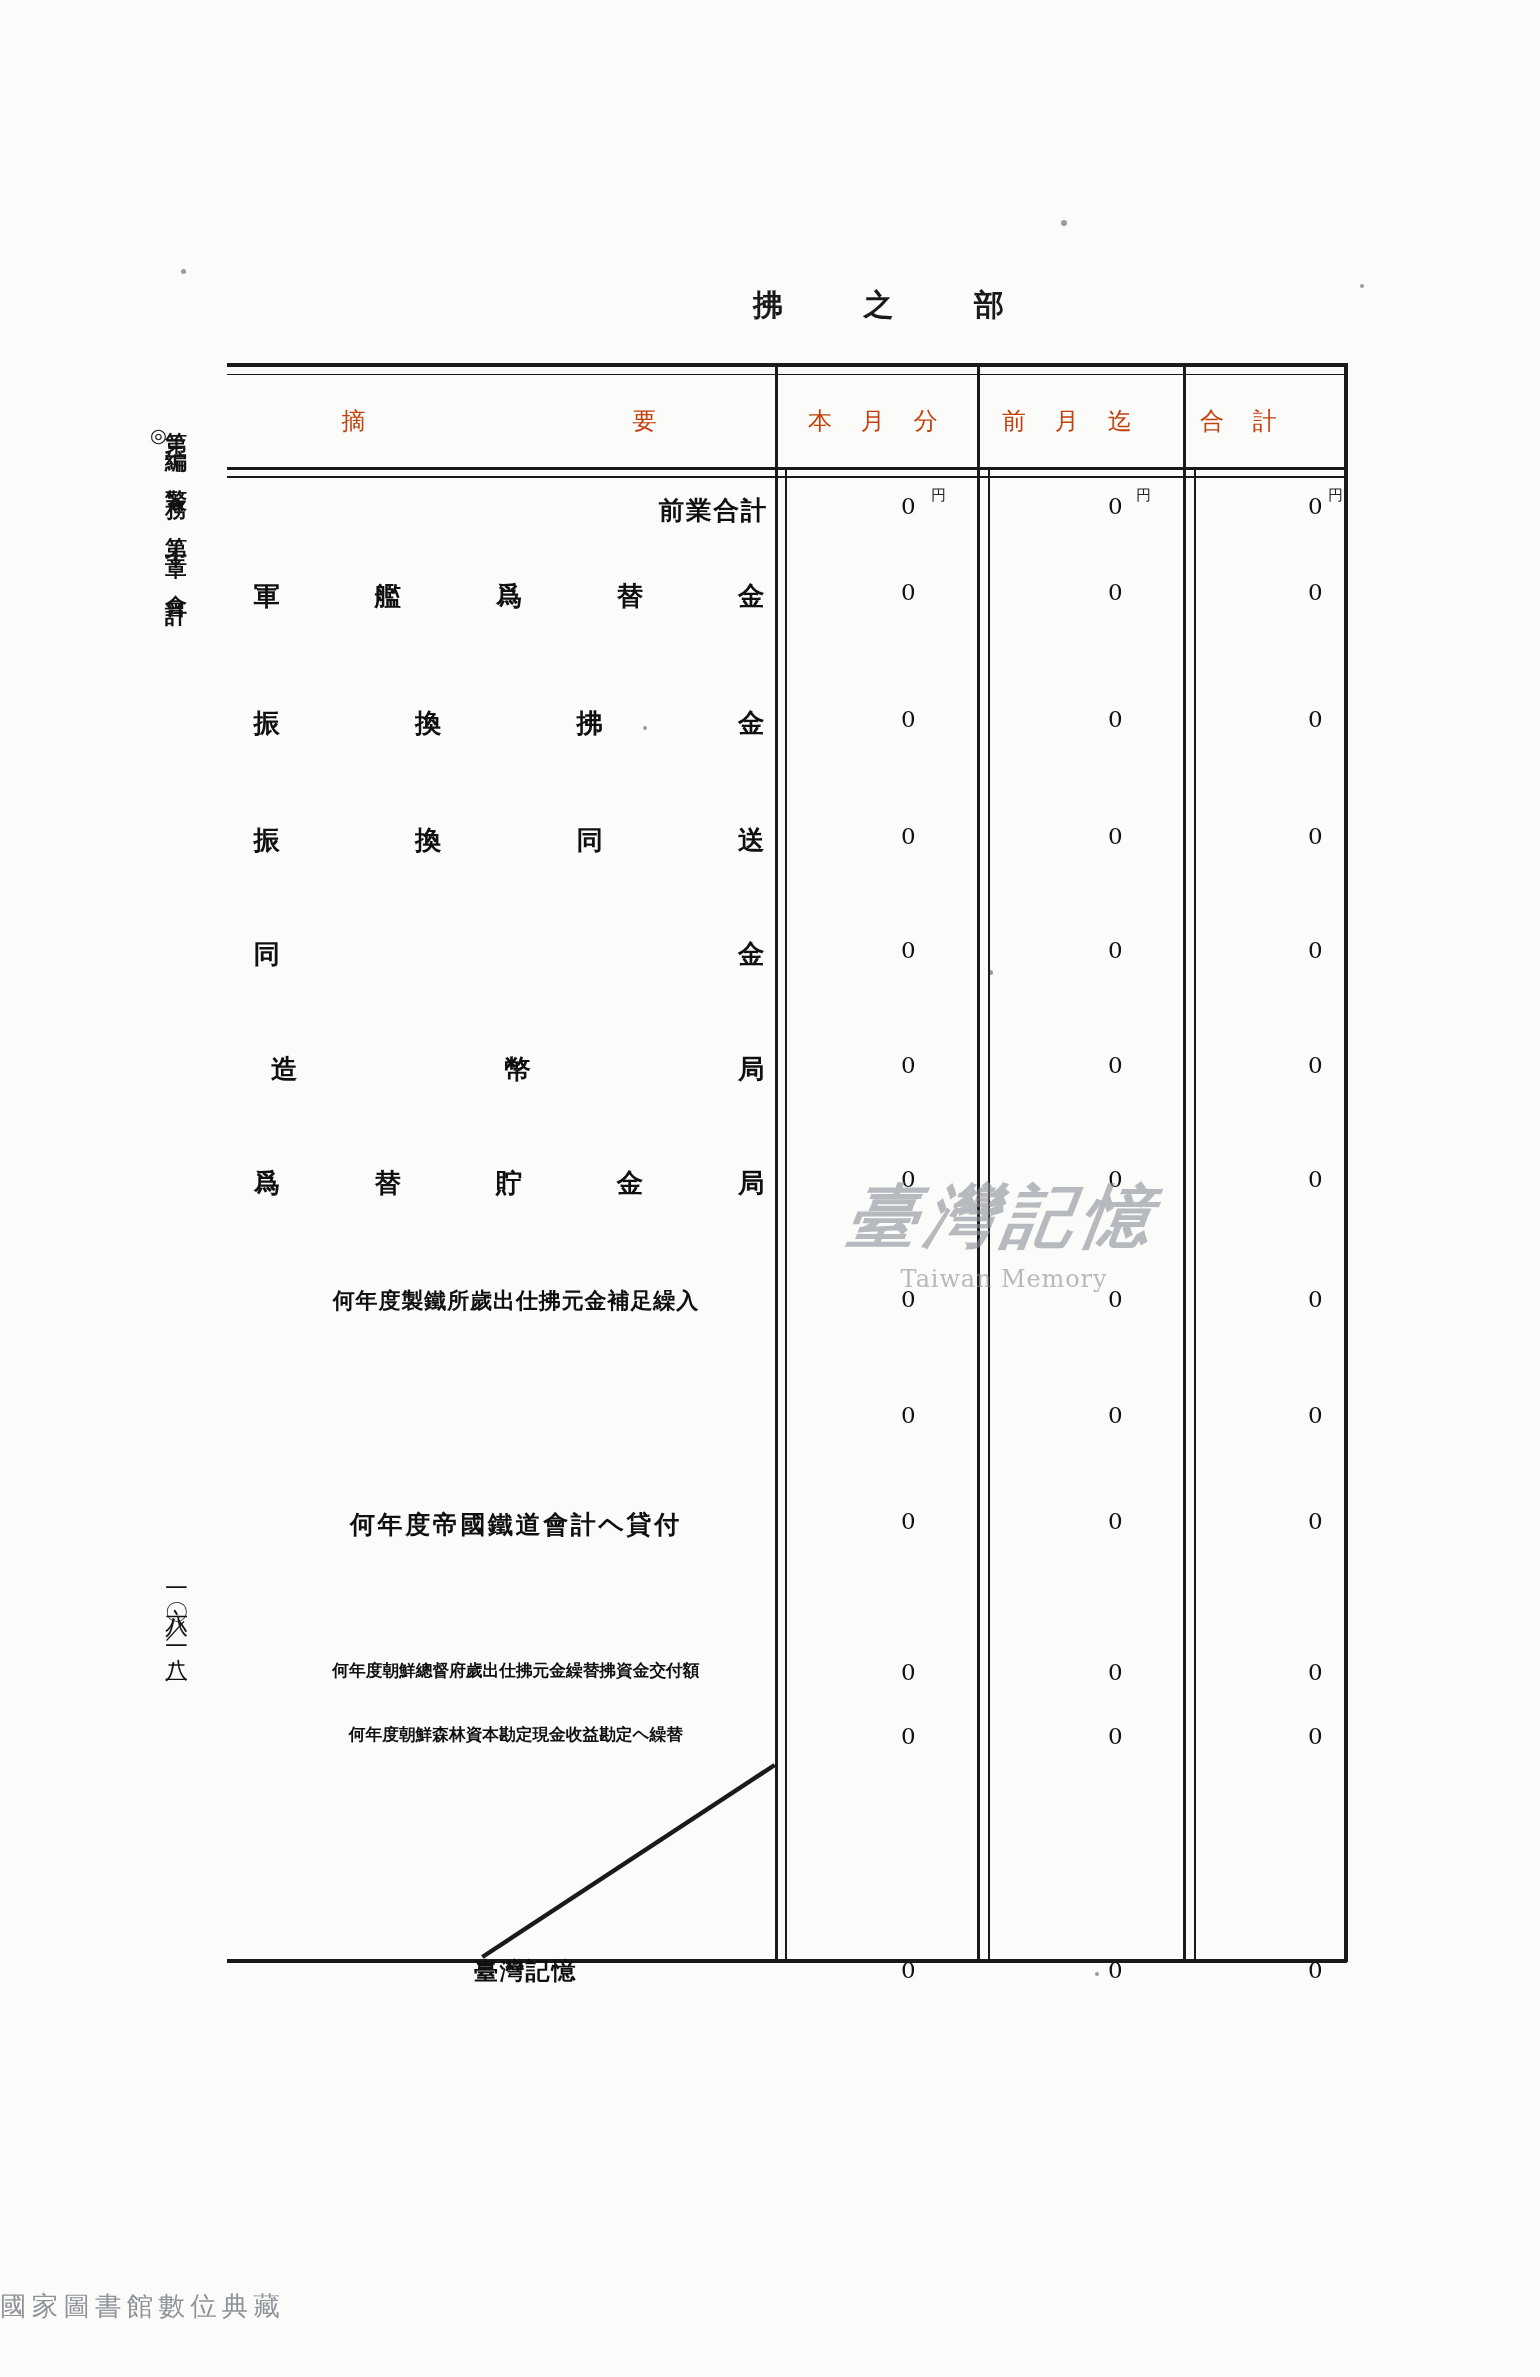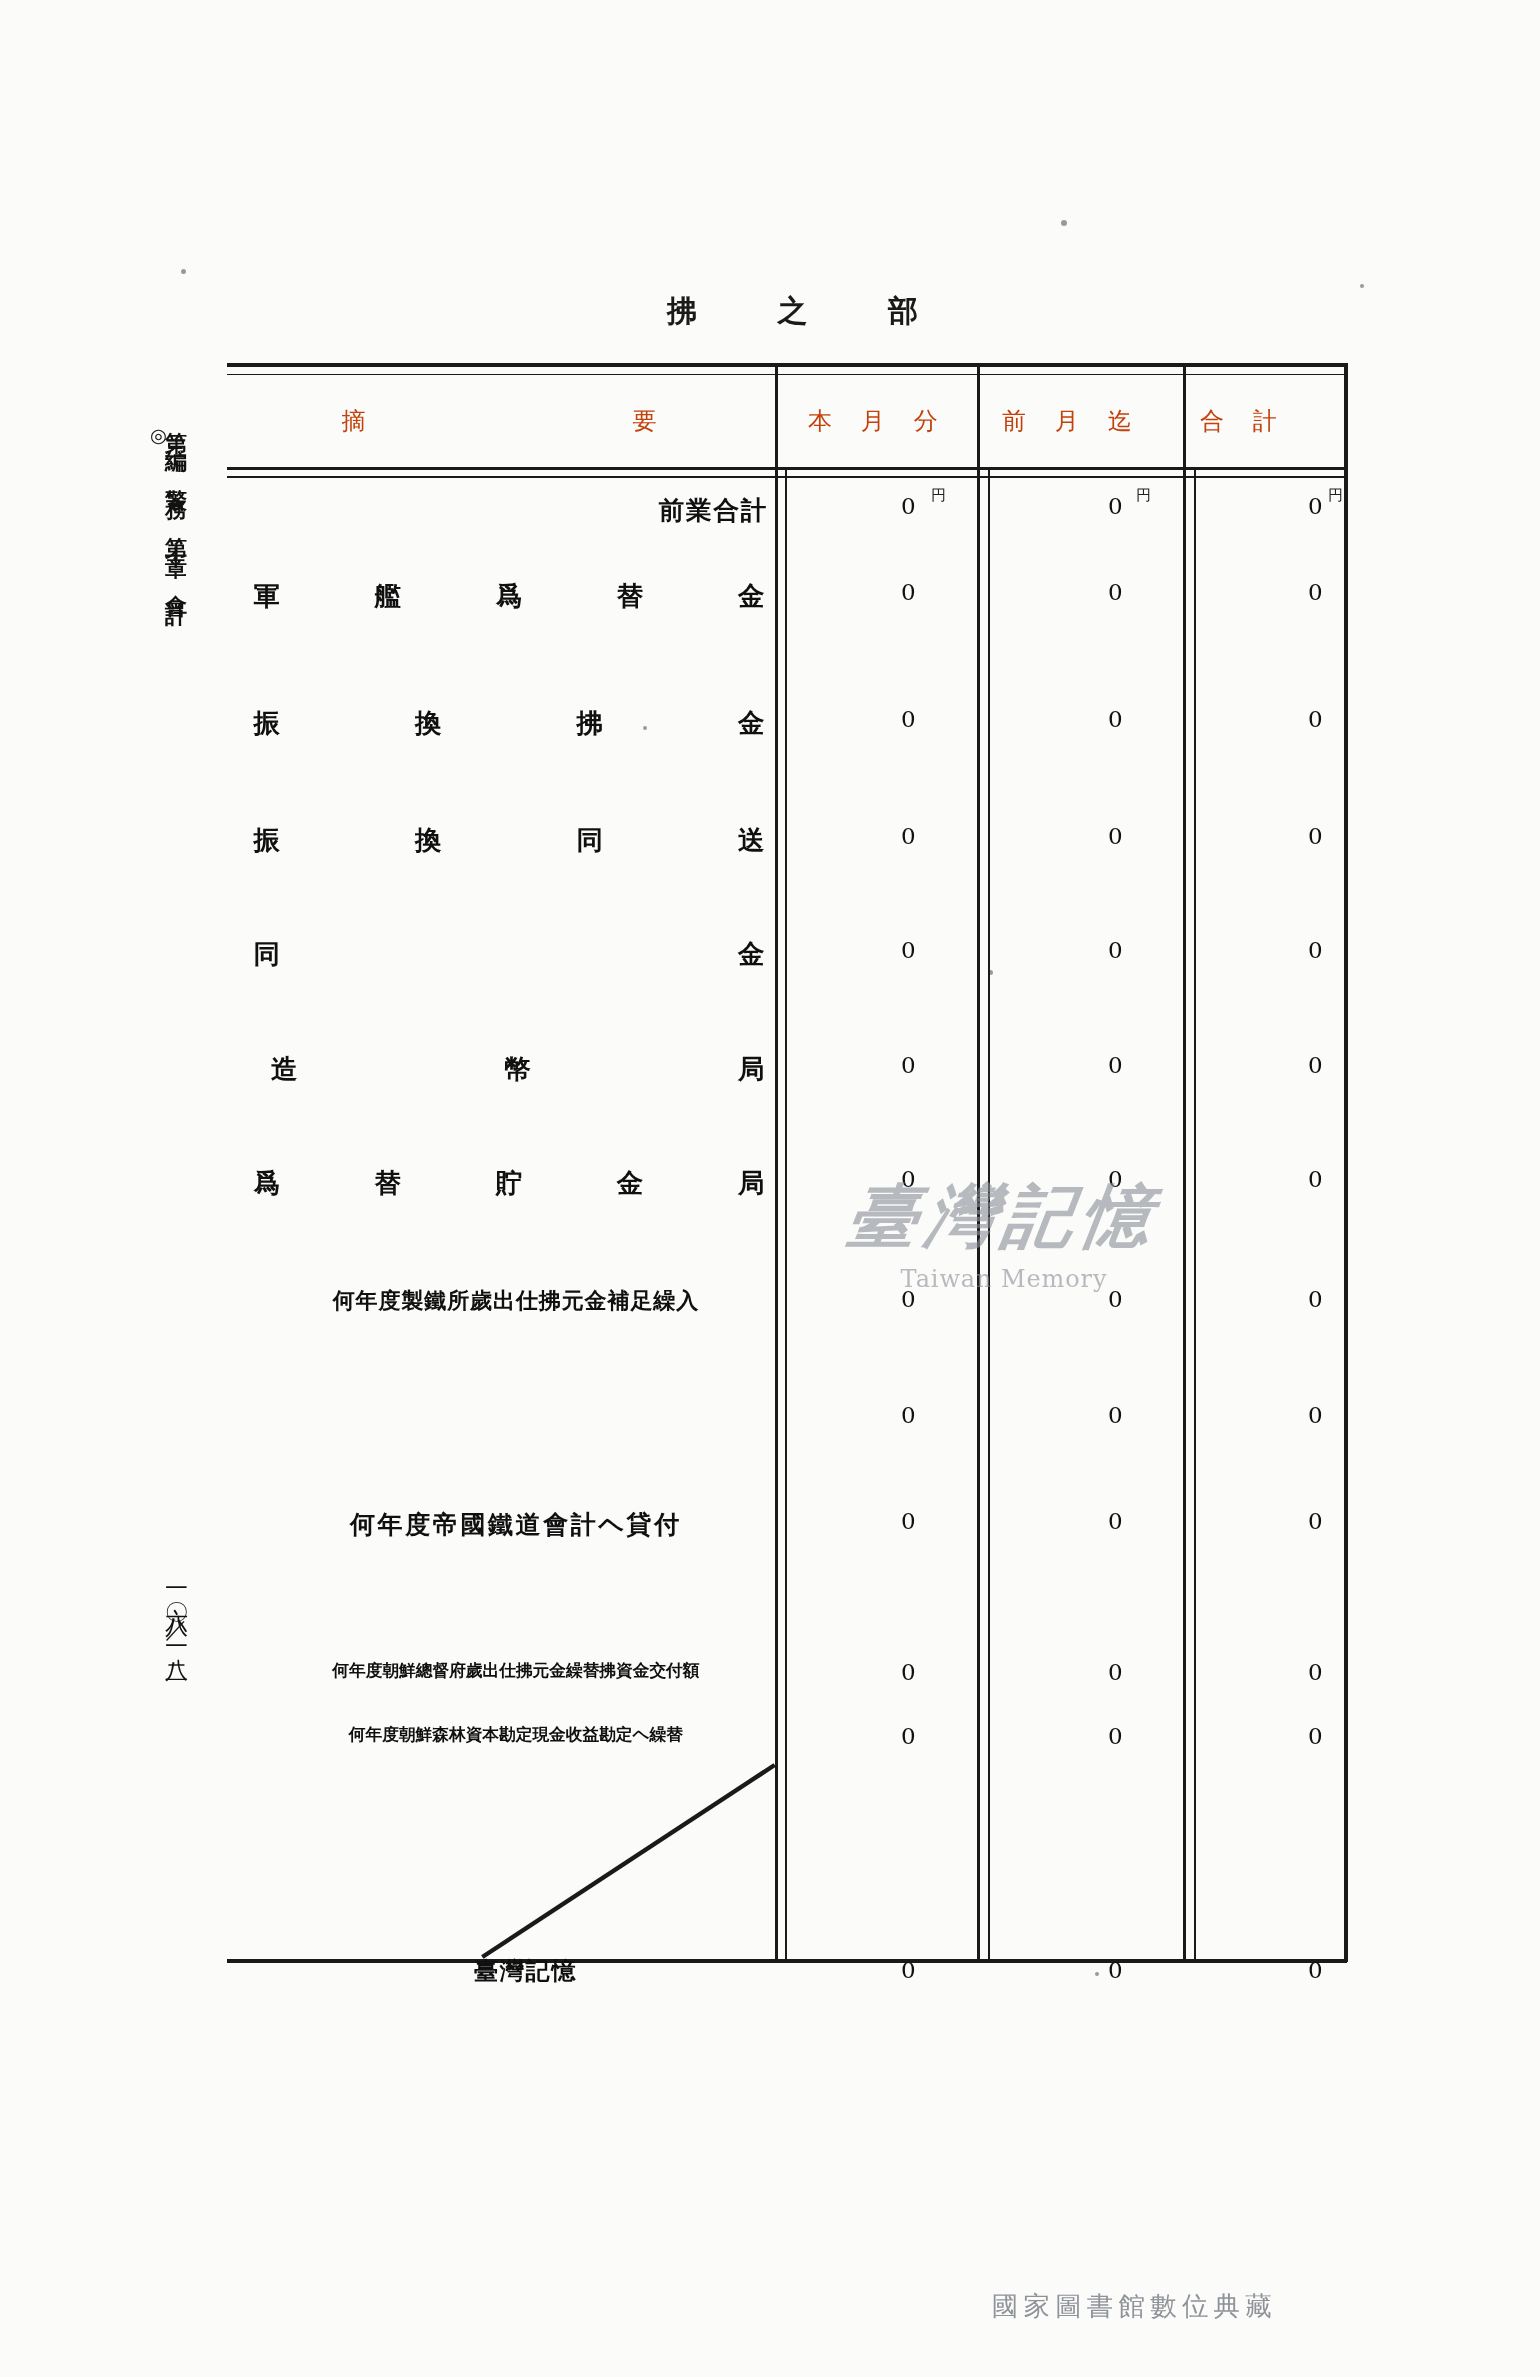--- a/index.html
+++ b/index.html
@@ -30,23 +30,23 @@
     position: absolute;
     background: #4a4a4a;
     border-radius: 50%;
     opacity: .55;
   }
 
   
   #doc-title {
     position: absolute;
     left: 581px;
-    top: 291px;
+    top: 285px;
     width: 458px;
-    text-align: center;
+    text-align: right;
     font-family: "DejaVu Serif", "Liberation Serif", serif;
     font-size: 30px;
     font-weight: 700;
     letter-spacing: 35px;
     color: #1a1a1a;
     white-space: nowrap;
   }
 
   
   #table-frame {
@@ -245,21 +245,21 @@
     color: #8d9199;
     letter-spacing: 0.9px;
   }
 
   
   #footer {
     position: absolute;
     left: 0;
     top: 2289px;
     width: 1277px;
-    text-align: right;
+    text-align: left;
     font-family: "DejaVu Serif", "Liberation Serif", serif;
     font-size: 26.4px;
     color: #8e9299;
     letter-spacing: 5.3px;
   }
 </style>
 </head>
 <body>
 
 <div id="page">

